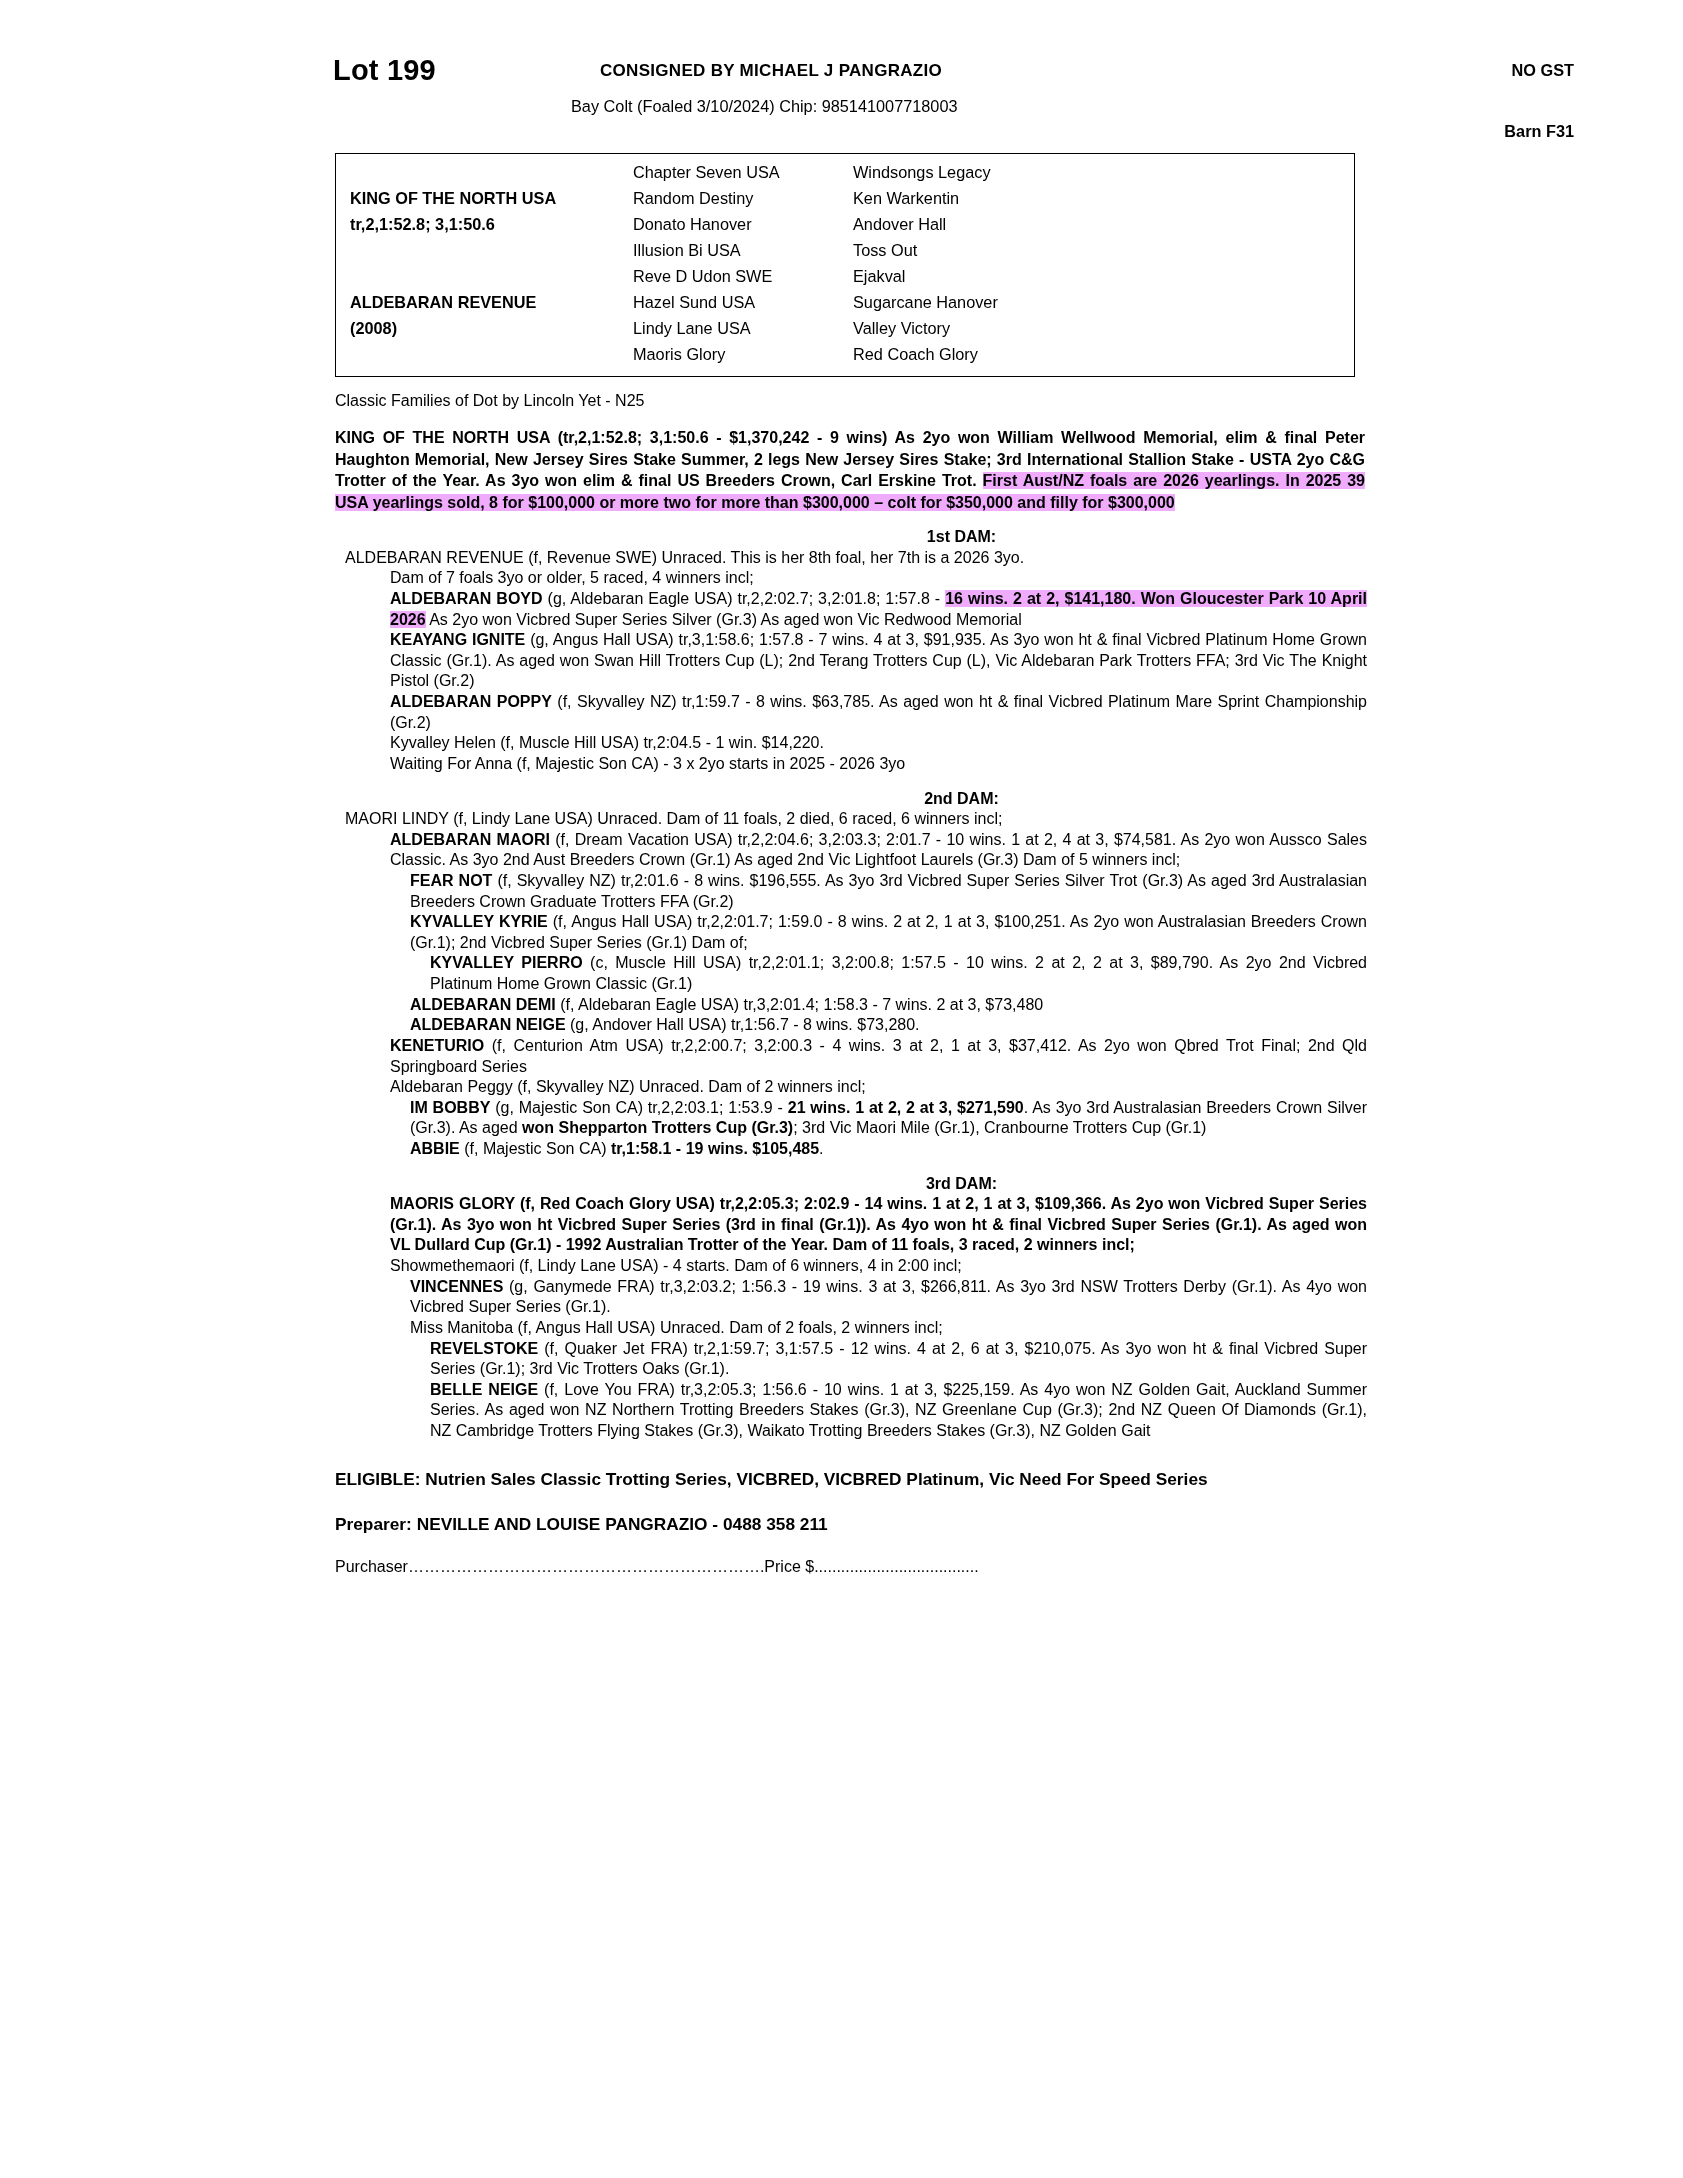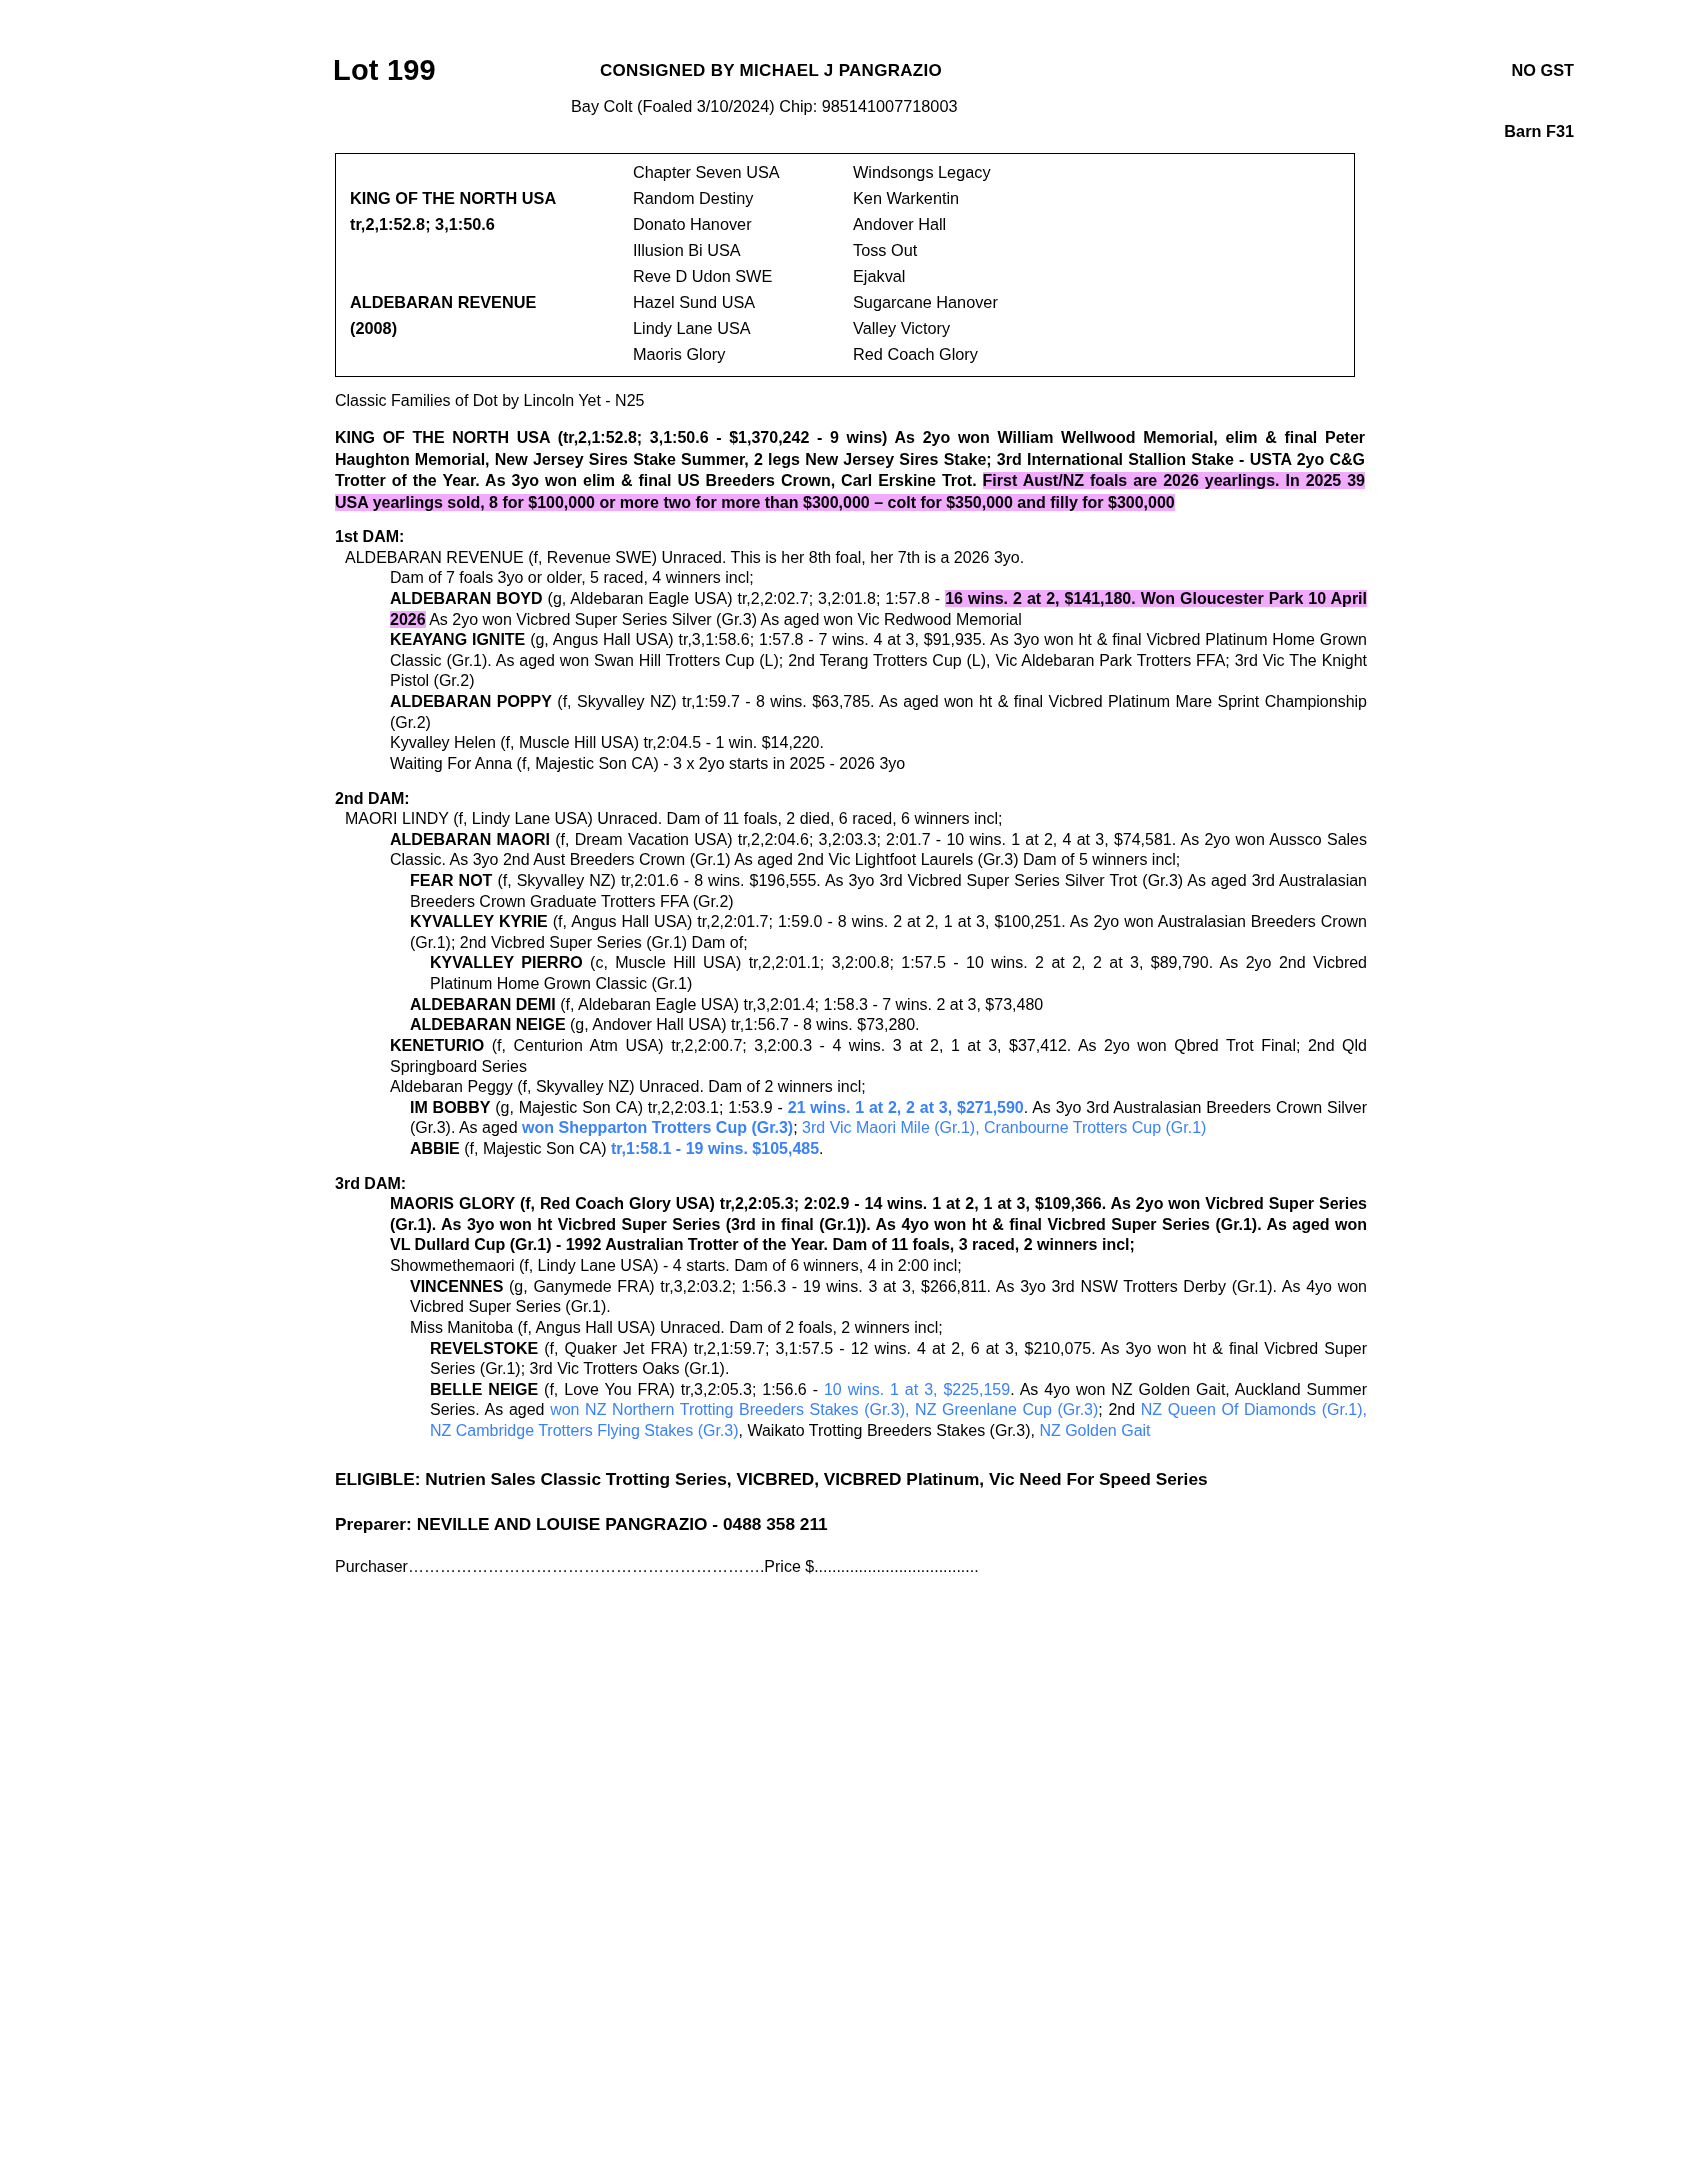--- a/index.html
+++ b/index.html
@@ -92,26 +92,27 @@
   .sire-block {
     margin-top: 16px;
     margin-left: -10px;
     width: 1030px;
     font-weight: bold;
     font-size: 16px;
     line-height: 1.34;
     text-align: justify;
   }
   .hl { background: #f0abfc; }
-  .red { color: #3b82f6; }
+  .red { color: #000000; }
   .dam-head {
     margin-top: 14px;
     margin-left: -10px;
     font-weight: bold;
     font-size: 16px;
+    text-align: center;
   }
   .blk { margin-left: -10px; width: 1032px; }
   p.e {
     margin: 0;
     font-size: 16px;
     line-height: 1.29;
     text-align: justify;
     text-indent: 0;
   }
   

